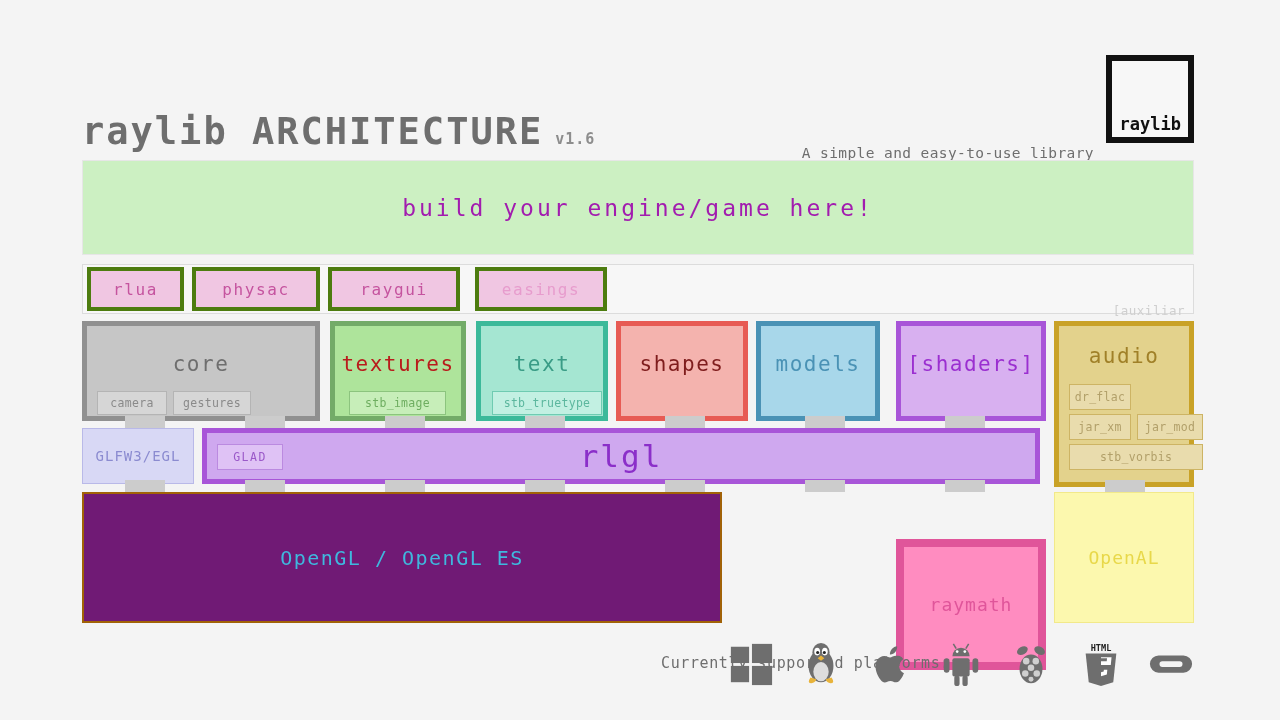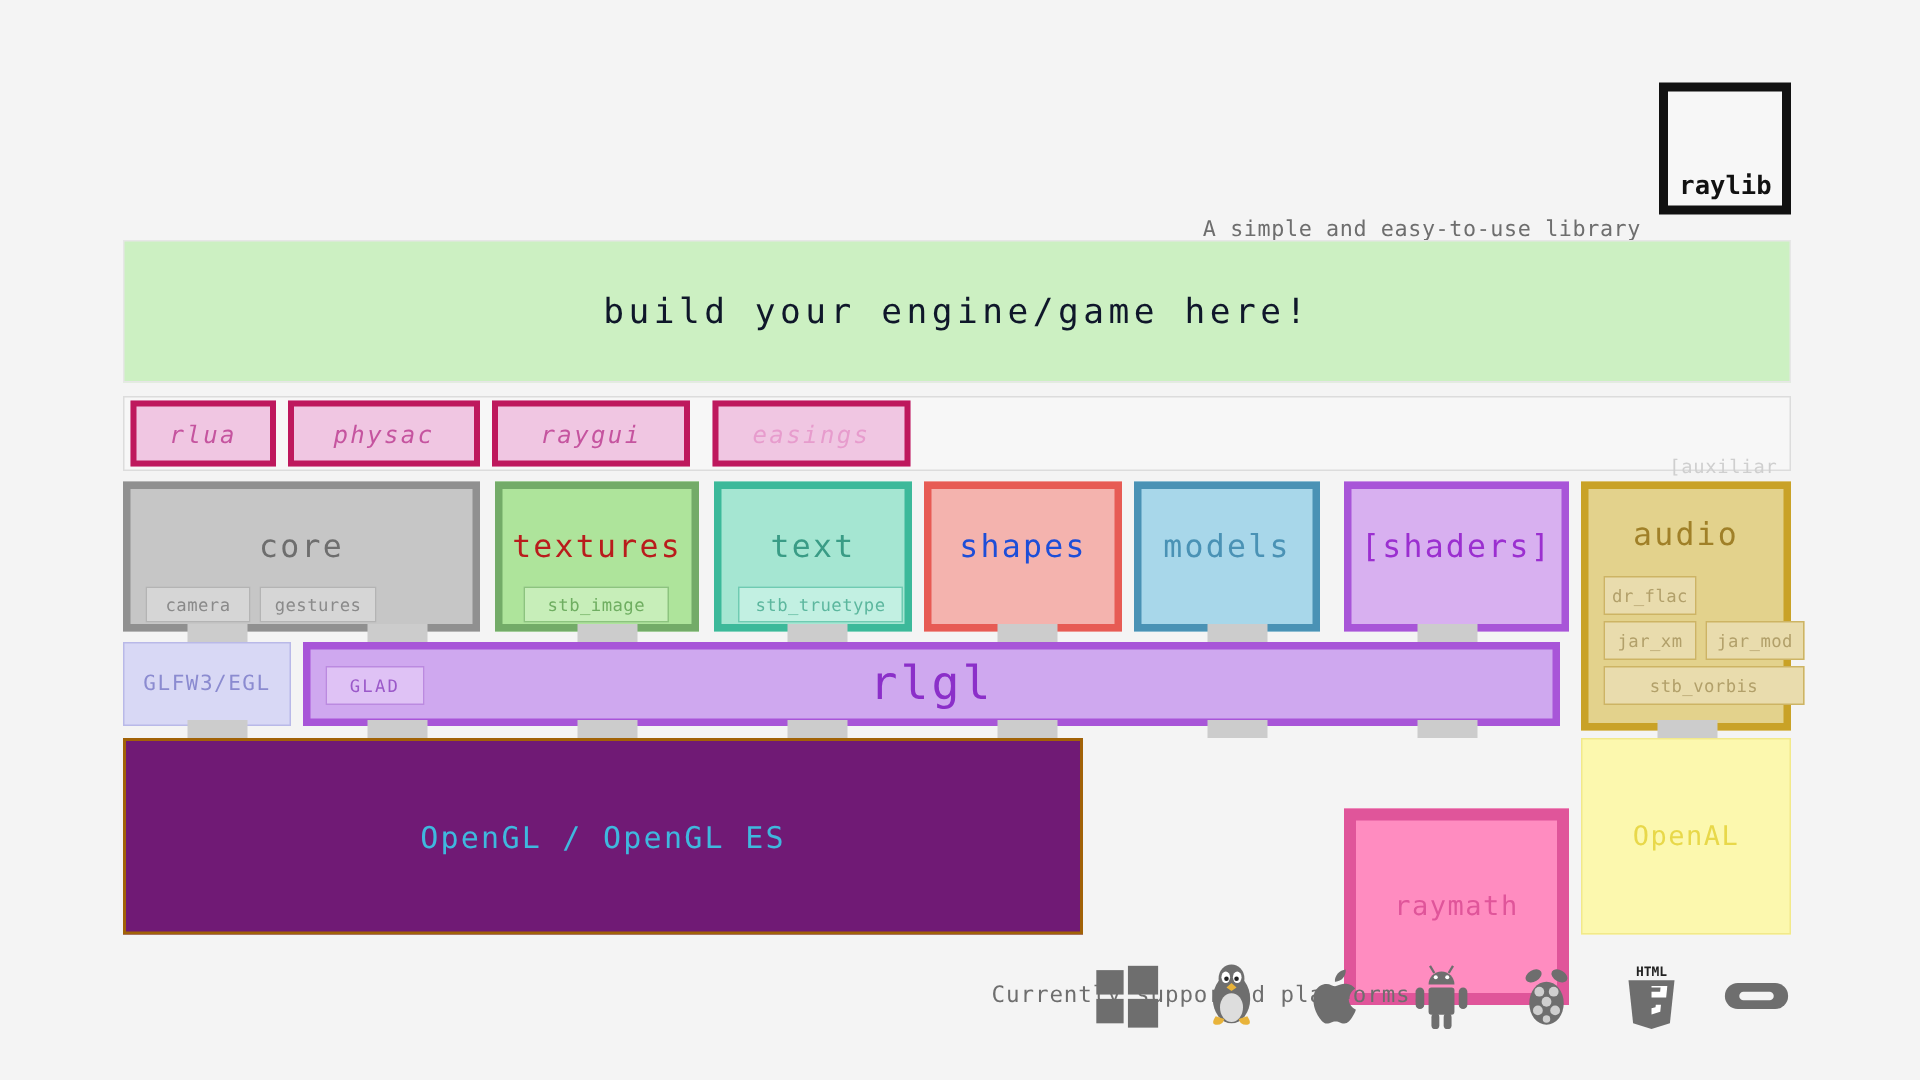--- a/index.html
+++ b/index.html
@@ -55,31 +55,31 @@
     position: absolute; box-sizing: border-box;
     display: flex; align-items: center; justify-content: center;
     font-size: 11.5px; letter-spacing: 0.3px; white-space: pre;
   }
 
   
   #engine-box {
     left: 82px; top: 160px; width: 1112px; height: 95px;
     background: #ccf0c2; border: 1px solid #e6e6e6;
   }
-  #engine-label { font-size: 23px; color: #0f172a; letter-spacing: 3px; }
+  #engine-label { font-size: 23px; color: #a21caf; letter-spacing: 3px; }
 
   
   #aux-row {
     position: absolute; left: 82px; top: 264px; width: 1112px; height: 50px;
     background: #f7f7f7; border: 1px solid #dcdcdc; box-sizing: border-box;
   }
   .aux-box {
     position: absolute; top: 2px; height: 44px;
-    border: 4px solid #be185d; background: #f0c6e2; box-sizing: border-box;
-    display: flex; align-items: center; justify-content: center; font-style: italic;
+    border: 4px solid #4d7c0f; background: #f0c6e2; box-sizing: border-box;
+    display: flex; align-items: center; justify-content: center;
   }
   .aux-label { font-size: 16px; color: #c5549f; letter-spacing: 1.6px; }
   .aux-label.faded { color: #e79ccd; }
   #aux-caption {
     position: absolute; right: 8px; top: 6px; text-align: right;
     font-size: 12.5px; color: #cfcfcf; line-height: 16px; letter-spacing: 0.5px;
     white-space: pre;
   }
 
   
@@ -137,20 +137,24 @@
   #platform-icons {
     position: absolute; right: 86px; top: 0px;
     display: flex; align-items: center; gap: 24px; height: 56px;
   }
   .pf-icon { width: 46px; height: 46px; position: relative; }
 </style>
 </head>
 <body>
 
 <div id="header">
+  <div id="title-block">
+    <span id="title-main">raylib ARCHITECTURE</span>
+    <span id="title-version">v1.6</span>
+  </div>
 
   <div id="tagline">
     <div>A simple and easy-to-use library</div>
     <div>to learn videogames programming</div>
   </div>
 
   <div id="logo-box">
     <span id="logo-text">raylib</span>
   </div>
 </div>
@@ -188,21 +192,21 @@
     </div>
     <div class="box mod-box" style="left: 330px; width: 136px; border-color: rgb(115, 171, 104); background: rgb(174, 228, 155);">
       <span class="box-label" style="color: #b91c1c; position: absolute; left: 0px; right: 0px; top: 26px;">textures</span>
       <div class="sub-box" style="left: 14px; top: 65px; width: 97px; height: 24px; background: rgb(199, 238, 185); border: 1px solid rgb(140, 196, 126); color: rgb(111, 174, 97);">stb_image</div>
     </div>
     <div class="box mod-box" style="left: 476px; width: 132px; border-color: rgb(60, 185, 154); background: rgb(165, 230, 210);">
       <span class="box-label" style="color: rgb(58, 156, 134); position: absolute; left: 0px; right: 0px; top: 26px;">text</span>
       <div class="sub-box" style="left: 11px; top: 65px; width: 110px; height: 24px; background: rgb(194, 240, 226); border: 1px solid rgb(111, 203, 178); color: rgb(92, 183, 158);">stb_truetype</div>
     </div>
     <div class="box mod-box" style="left: 616px; width: 132px; border-color: rgb(231, 91, 84); background: rgb(244, 179, 174);">
-      <span class="box-label" style="color: #1d4ed8; position: absolute; left: 0px; right: 0px; top: 26px;">shapes</span>
+      <span class="box-label" style="color: #7f1d1d; position: absolute; left: 0px; right: 0px; top: 26px;">shapes</span>
     </div>
     <div class="box mod-box" style="left: 756px; width: 124px; border-color: rgb(74, 146, 181); background: rgb(168, 215, 234);">
       <span class="box-label" style="color: rgb(74, 146, 181); position: absolute; left: 0px; right: 0px; top: 26px;">models</span>
     </div>
     <div class="box mod-box" style="left: 896px; width: 150px; border-color: rgb(168, 85, 216); background: rgb(216, 176, 240);">
       <span class="box-label" style="color: rgb(155, 47, 208); position: absolute; left: 0px; right: 0px; top: 26px;">[shaders]</span>
     </div>
     <div class="box mod-box" style="left: 1054px; width: 140px; top: 321px; height: 166px; border-color: rgb(201, 162, 39); background: rgb(227, 210, 140);">
       <span class="box-label" style="color: rgb(160, 128, 40); position: absolute; left: 0px; right: 0px; top: 18px;">audio</span>
       <div class="sub-box" style="left: 10px; top: 58px; width: 62px; height: 26px; background: rgb(233, 220, 173); border: 1px solid rgb(205, 180, 100); color: rgb(178, 160, 106);">dr_flac</div>

